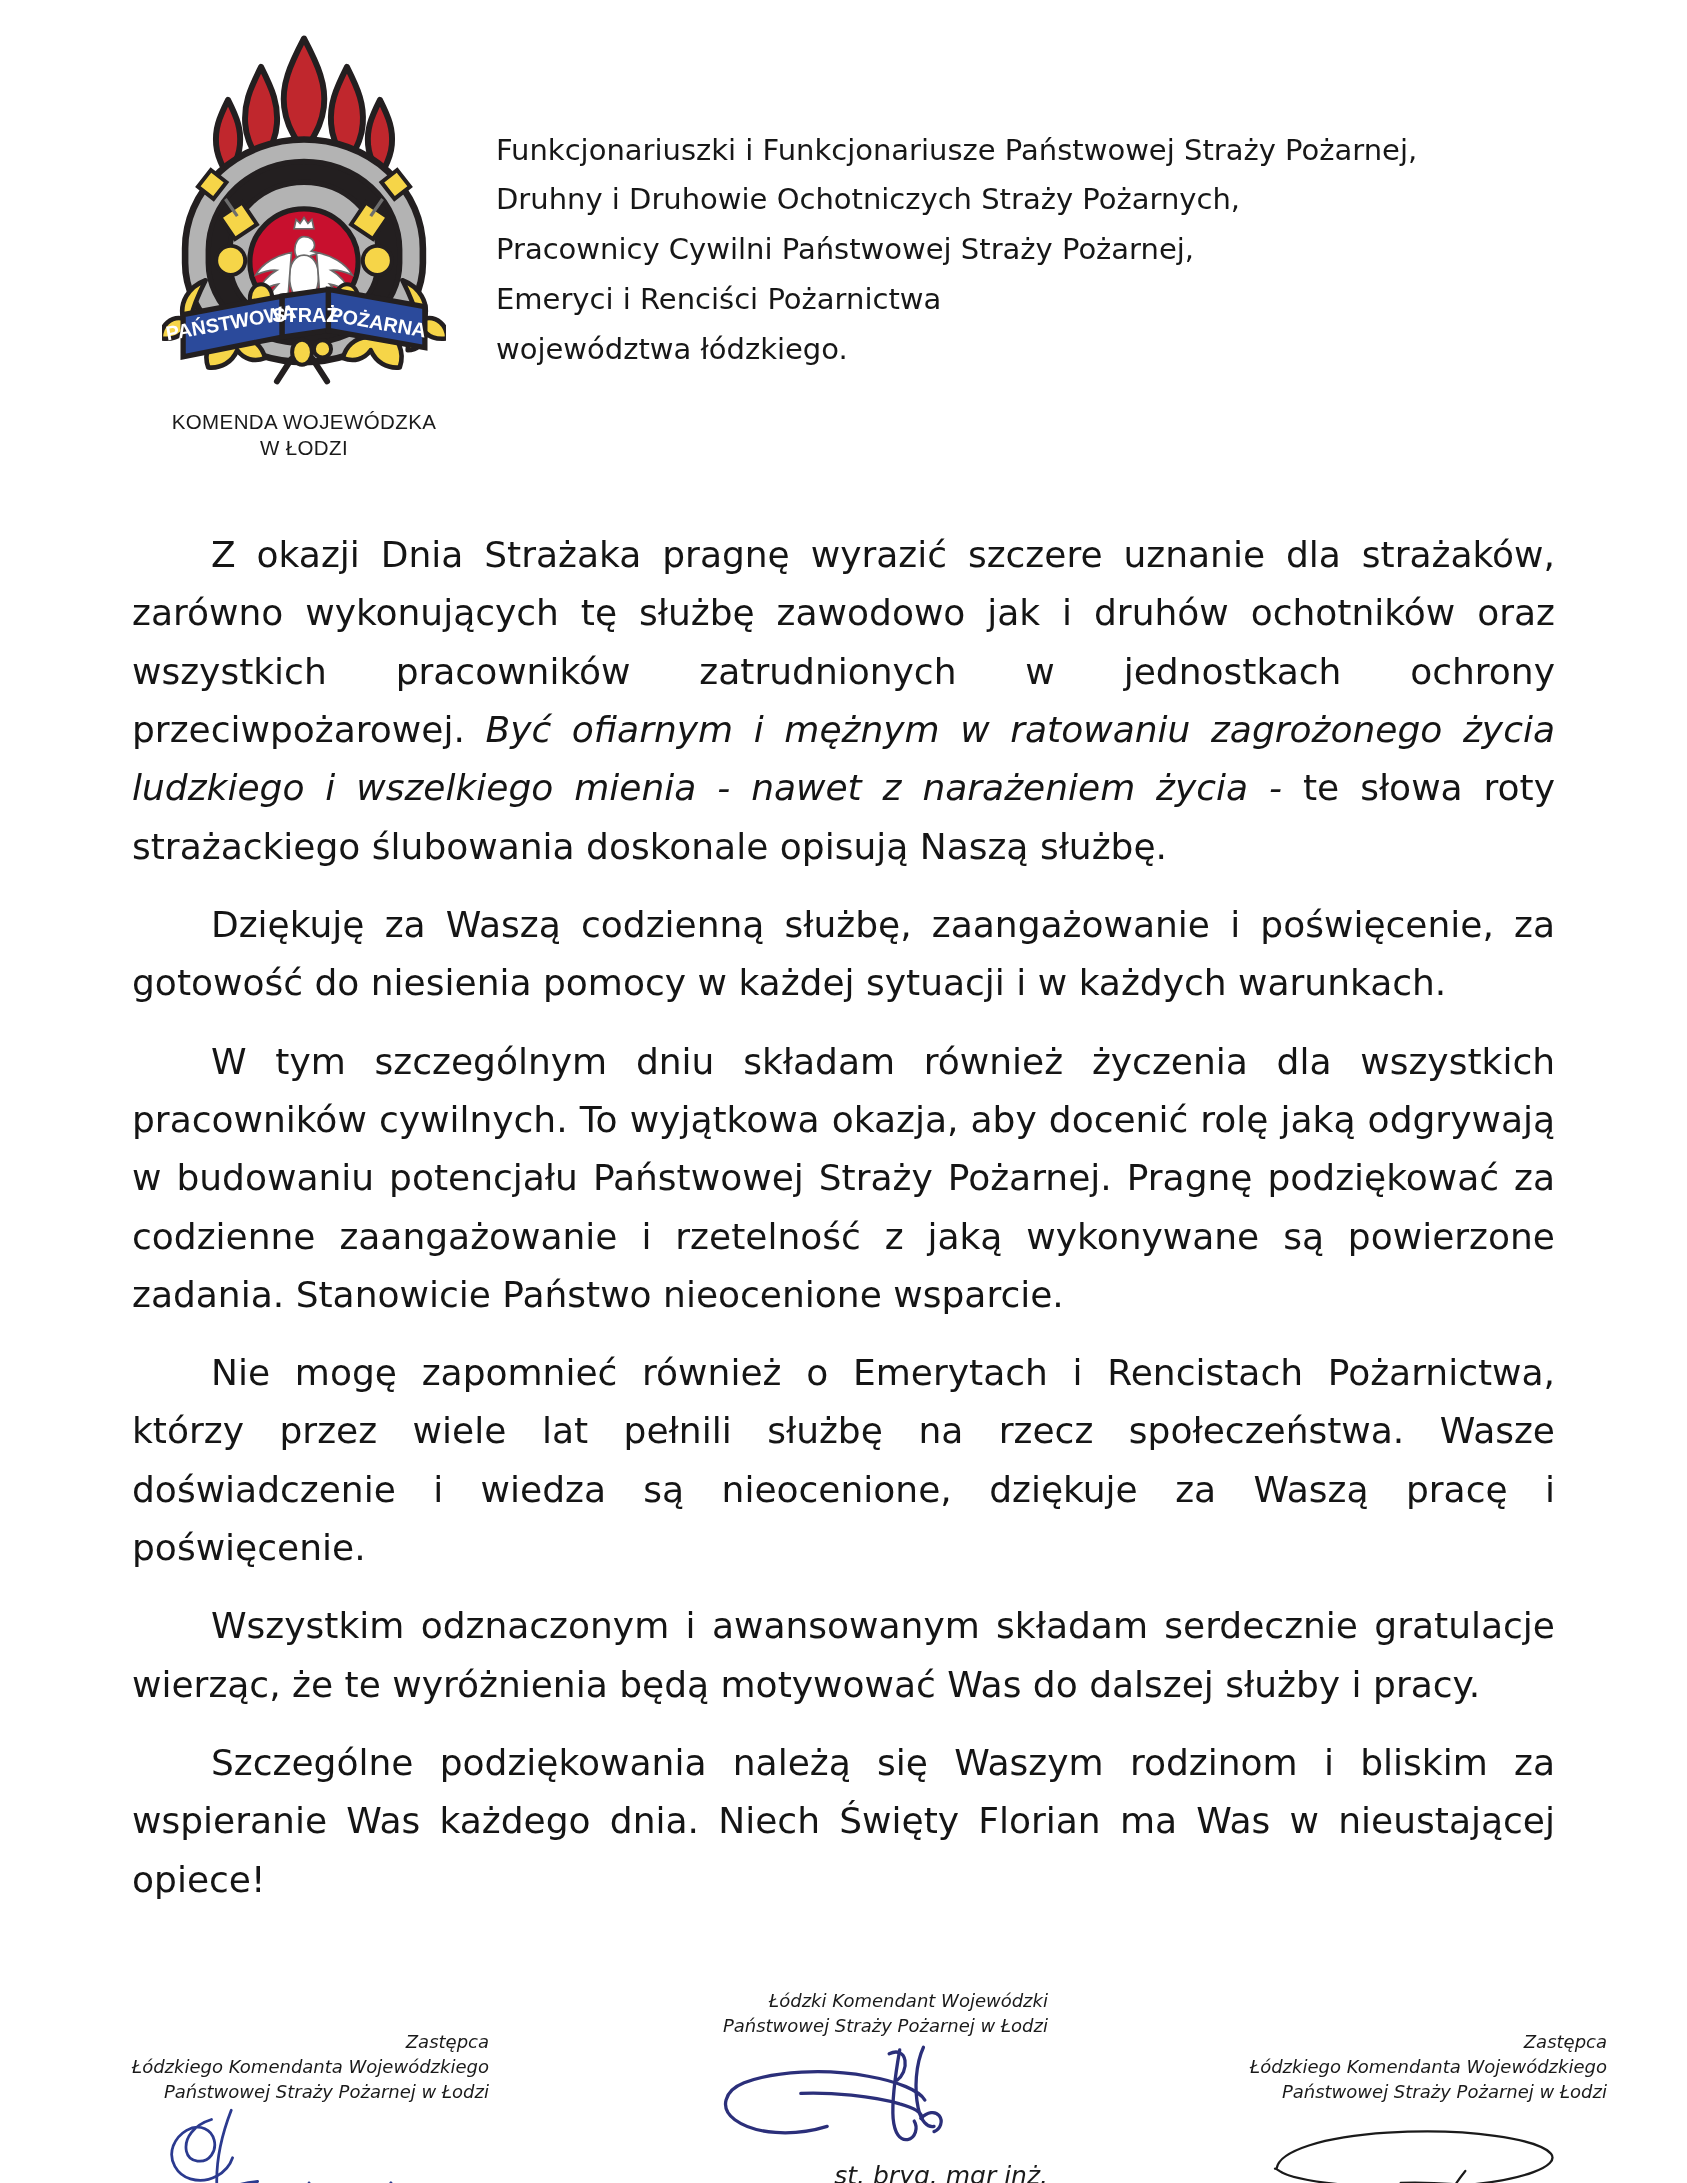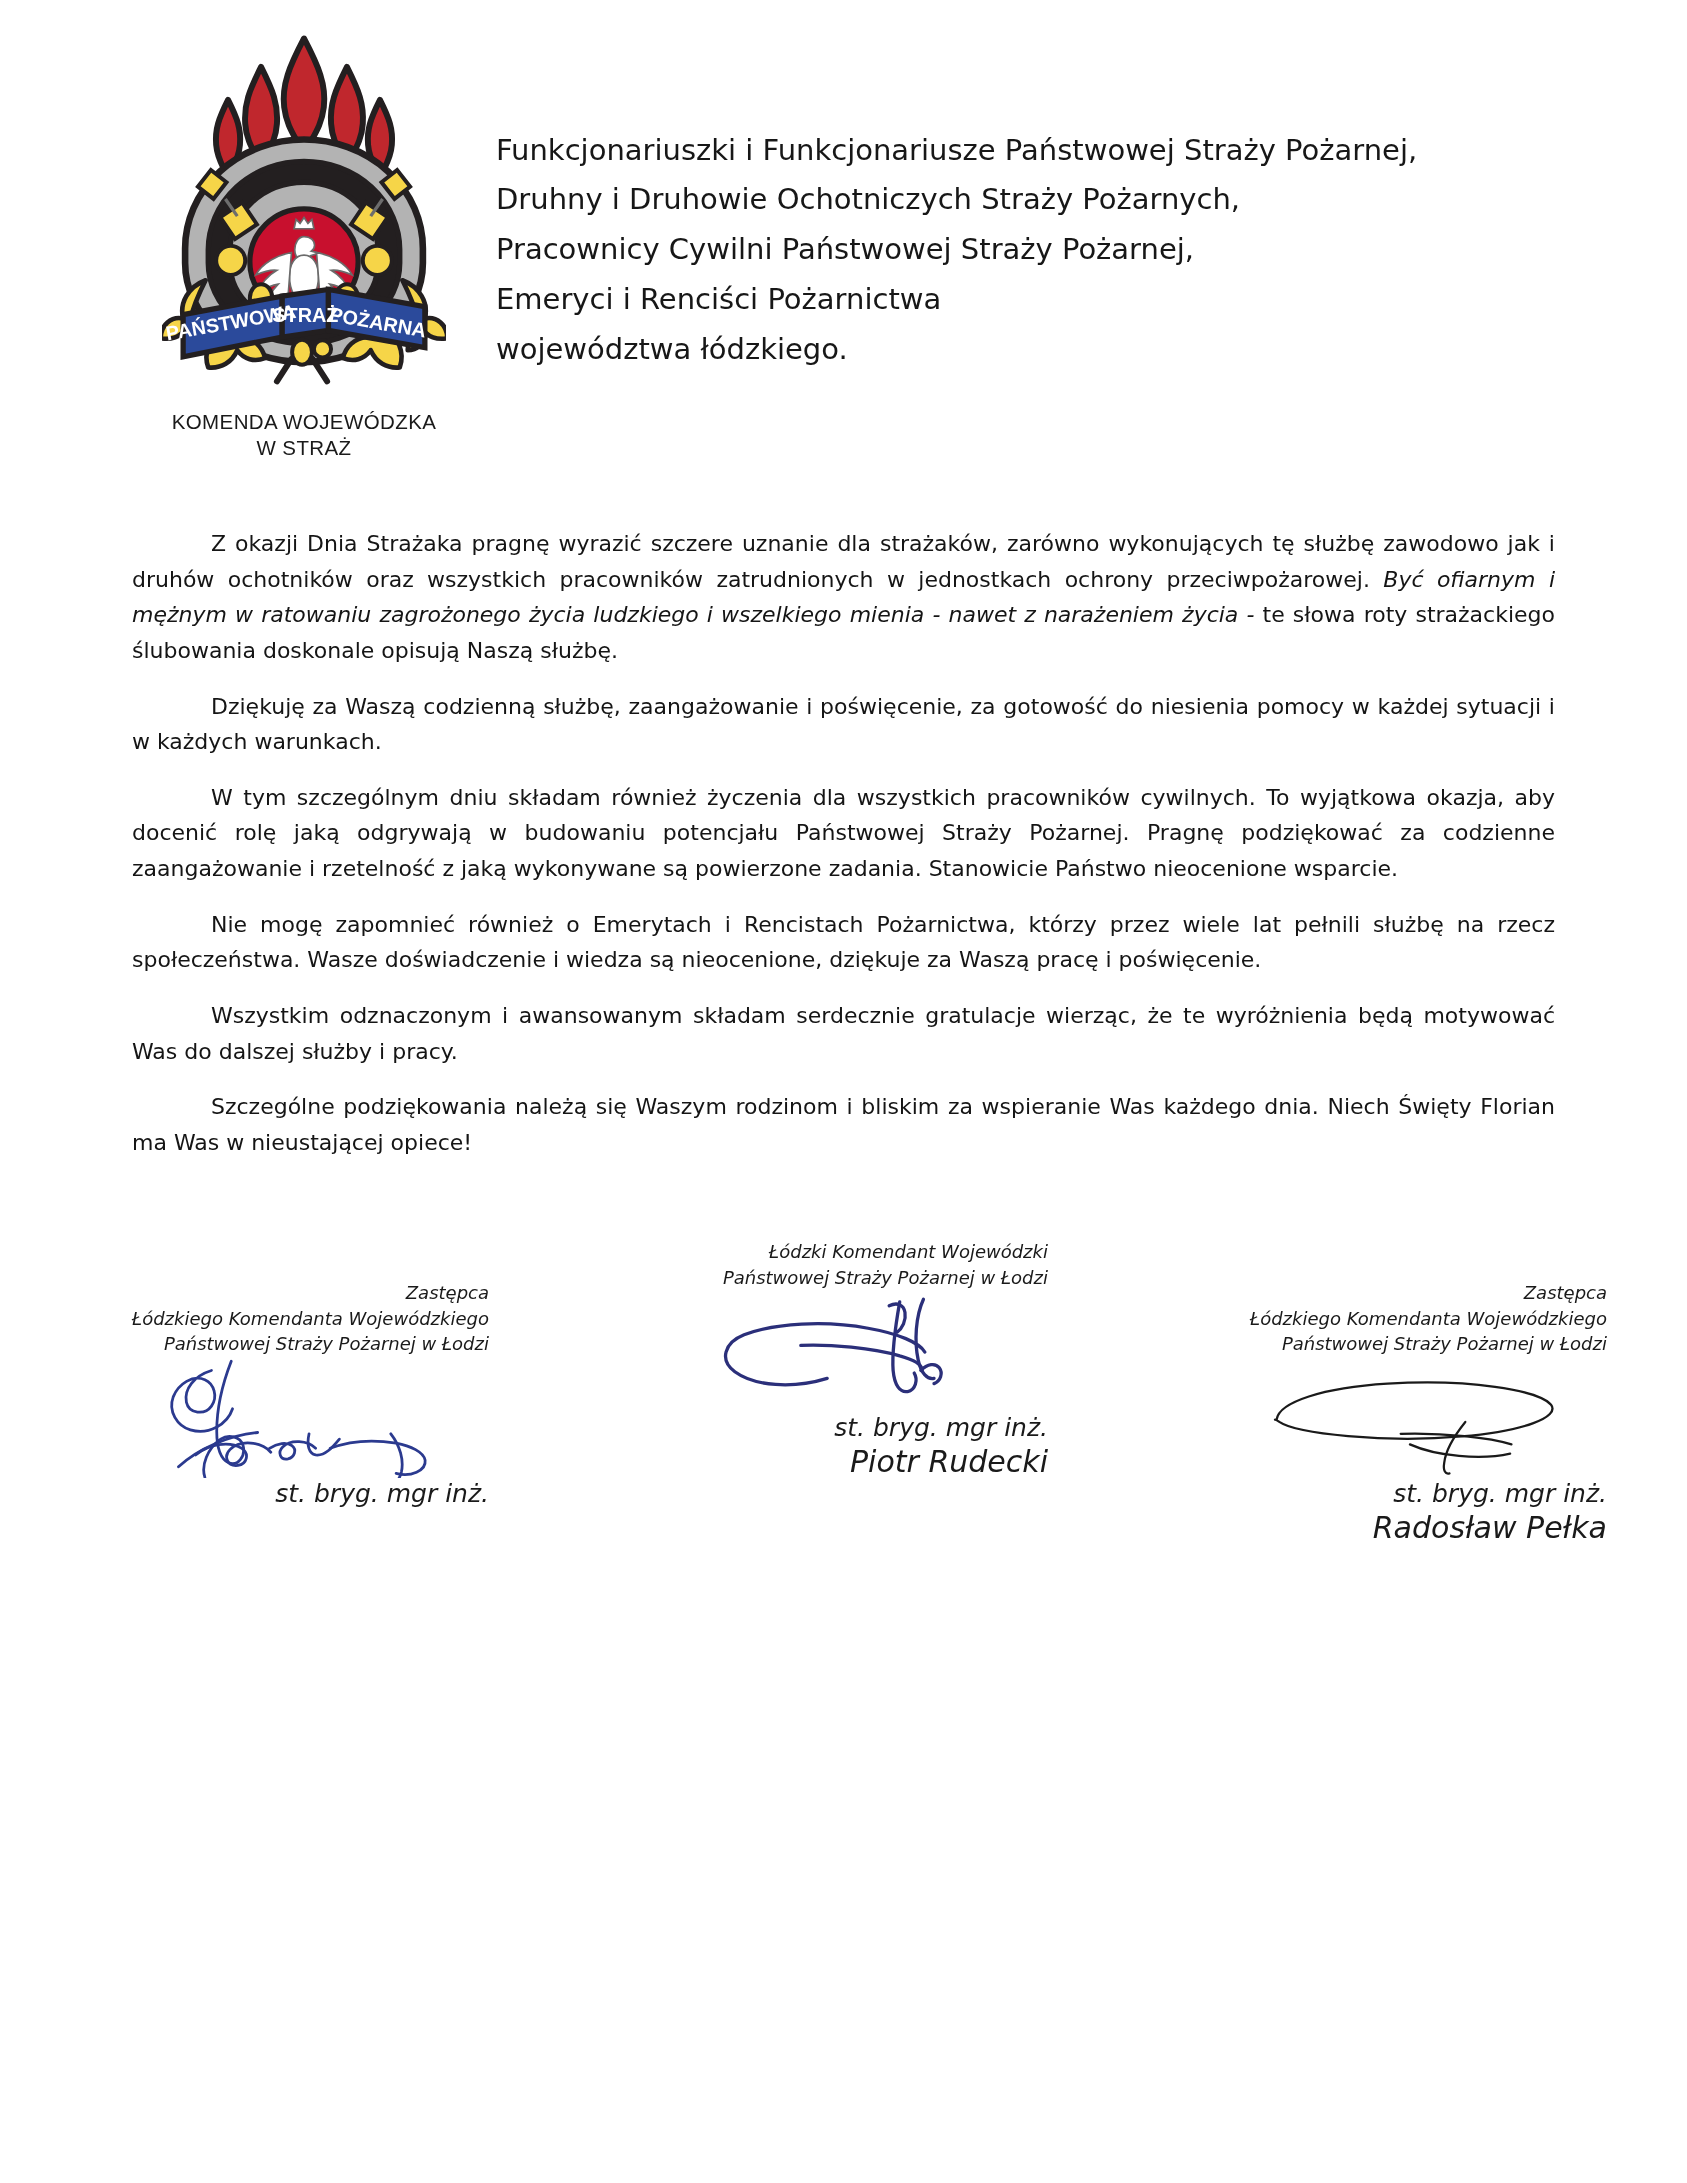--- a/index.html
+++ b/index.html
@@ -64,21 +64,21 @@
     line-height: 1.72;
     color: #171717;
   }
   .addressee div { white-space: nowrap; }
 
   
   .letter-body {
     padding: 0 132px;
     margin-top: 64px;
     font-family: "DejaVu Sans", sans-serif;
-    font-size: 22px;
+    font-size: 36px;
     line-height: 1.62;
     text-align: justify;
     color: #151515;
   }
   .letter-body p {
     margin: 0 0 20px 0;
     text-indent: 79px;
   }
   .letter-body em {
     font-style: italic;
@@ -216,21 +216,21 @@
           <path d="M182 402 l70 -10 l0 62 l-70 10 Z" fill="#2b4a9b" stroke="#231f20" stroke-width="8"></path>
           <path d="M252 392 l146 26 l0 62 l-146 -26 Z" fill="#2b4a9b" stroke="#231f20" stroke-width="8"></path>
           <text x="106" y="452" font-family="Liberation Sans, sans-serif" font-size="30" font-weight="bold" fill="#ffffff" text-anchor="middle" transform="rotate(-10 106 452)">PAŃSTWOWA</text>
           <text x="217" y="442" font-family="Liberation Sans, sans-serif" font-size="30" font-weight="bold" fill="#ffffff" text-anchor="middle">STRAŻ</text>
           <text x="325" y="452" font-family="Liberation Sans, sans-serif" font-size="30" font-weight="bold" fill="#ffffff" text-anchor="middle" transform="rotate(10 325 452)">POŻARNA</text>
         </g>
       </svg>
 
       <div class="emblem-caption">
         <div>KOMENDA WOJEWÓDZKA</div>
-        <div>W STRAŻ</div>
+        <div>W ŁODZI</div>
       </div>
     </div>
 
     <div class="addressee">
       <div>Funkcjonariuszki i Funkcjonariusze Państwowej Straży Pożarnej,</div>
       <div>Druhny i Druhowie Ochotniczych Straży Pożarnych,</div>
       <div>Pracownicy Cywilni Państwowej Straży Pożarnej,</div>
       <div>Emeryci i Renciści Pożarnictwa</div>
       <div>województwa łódzkiego.</div>
     </div>

